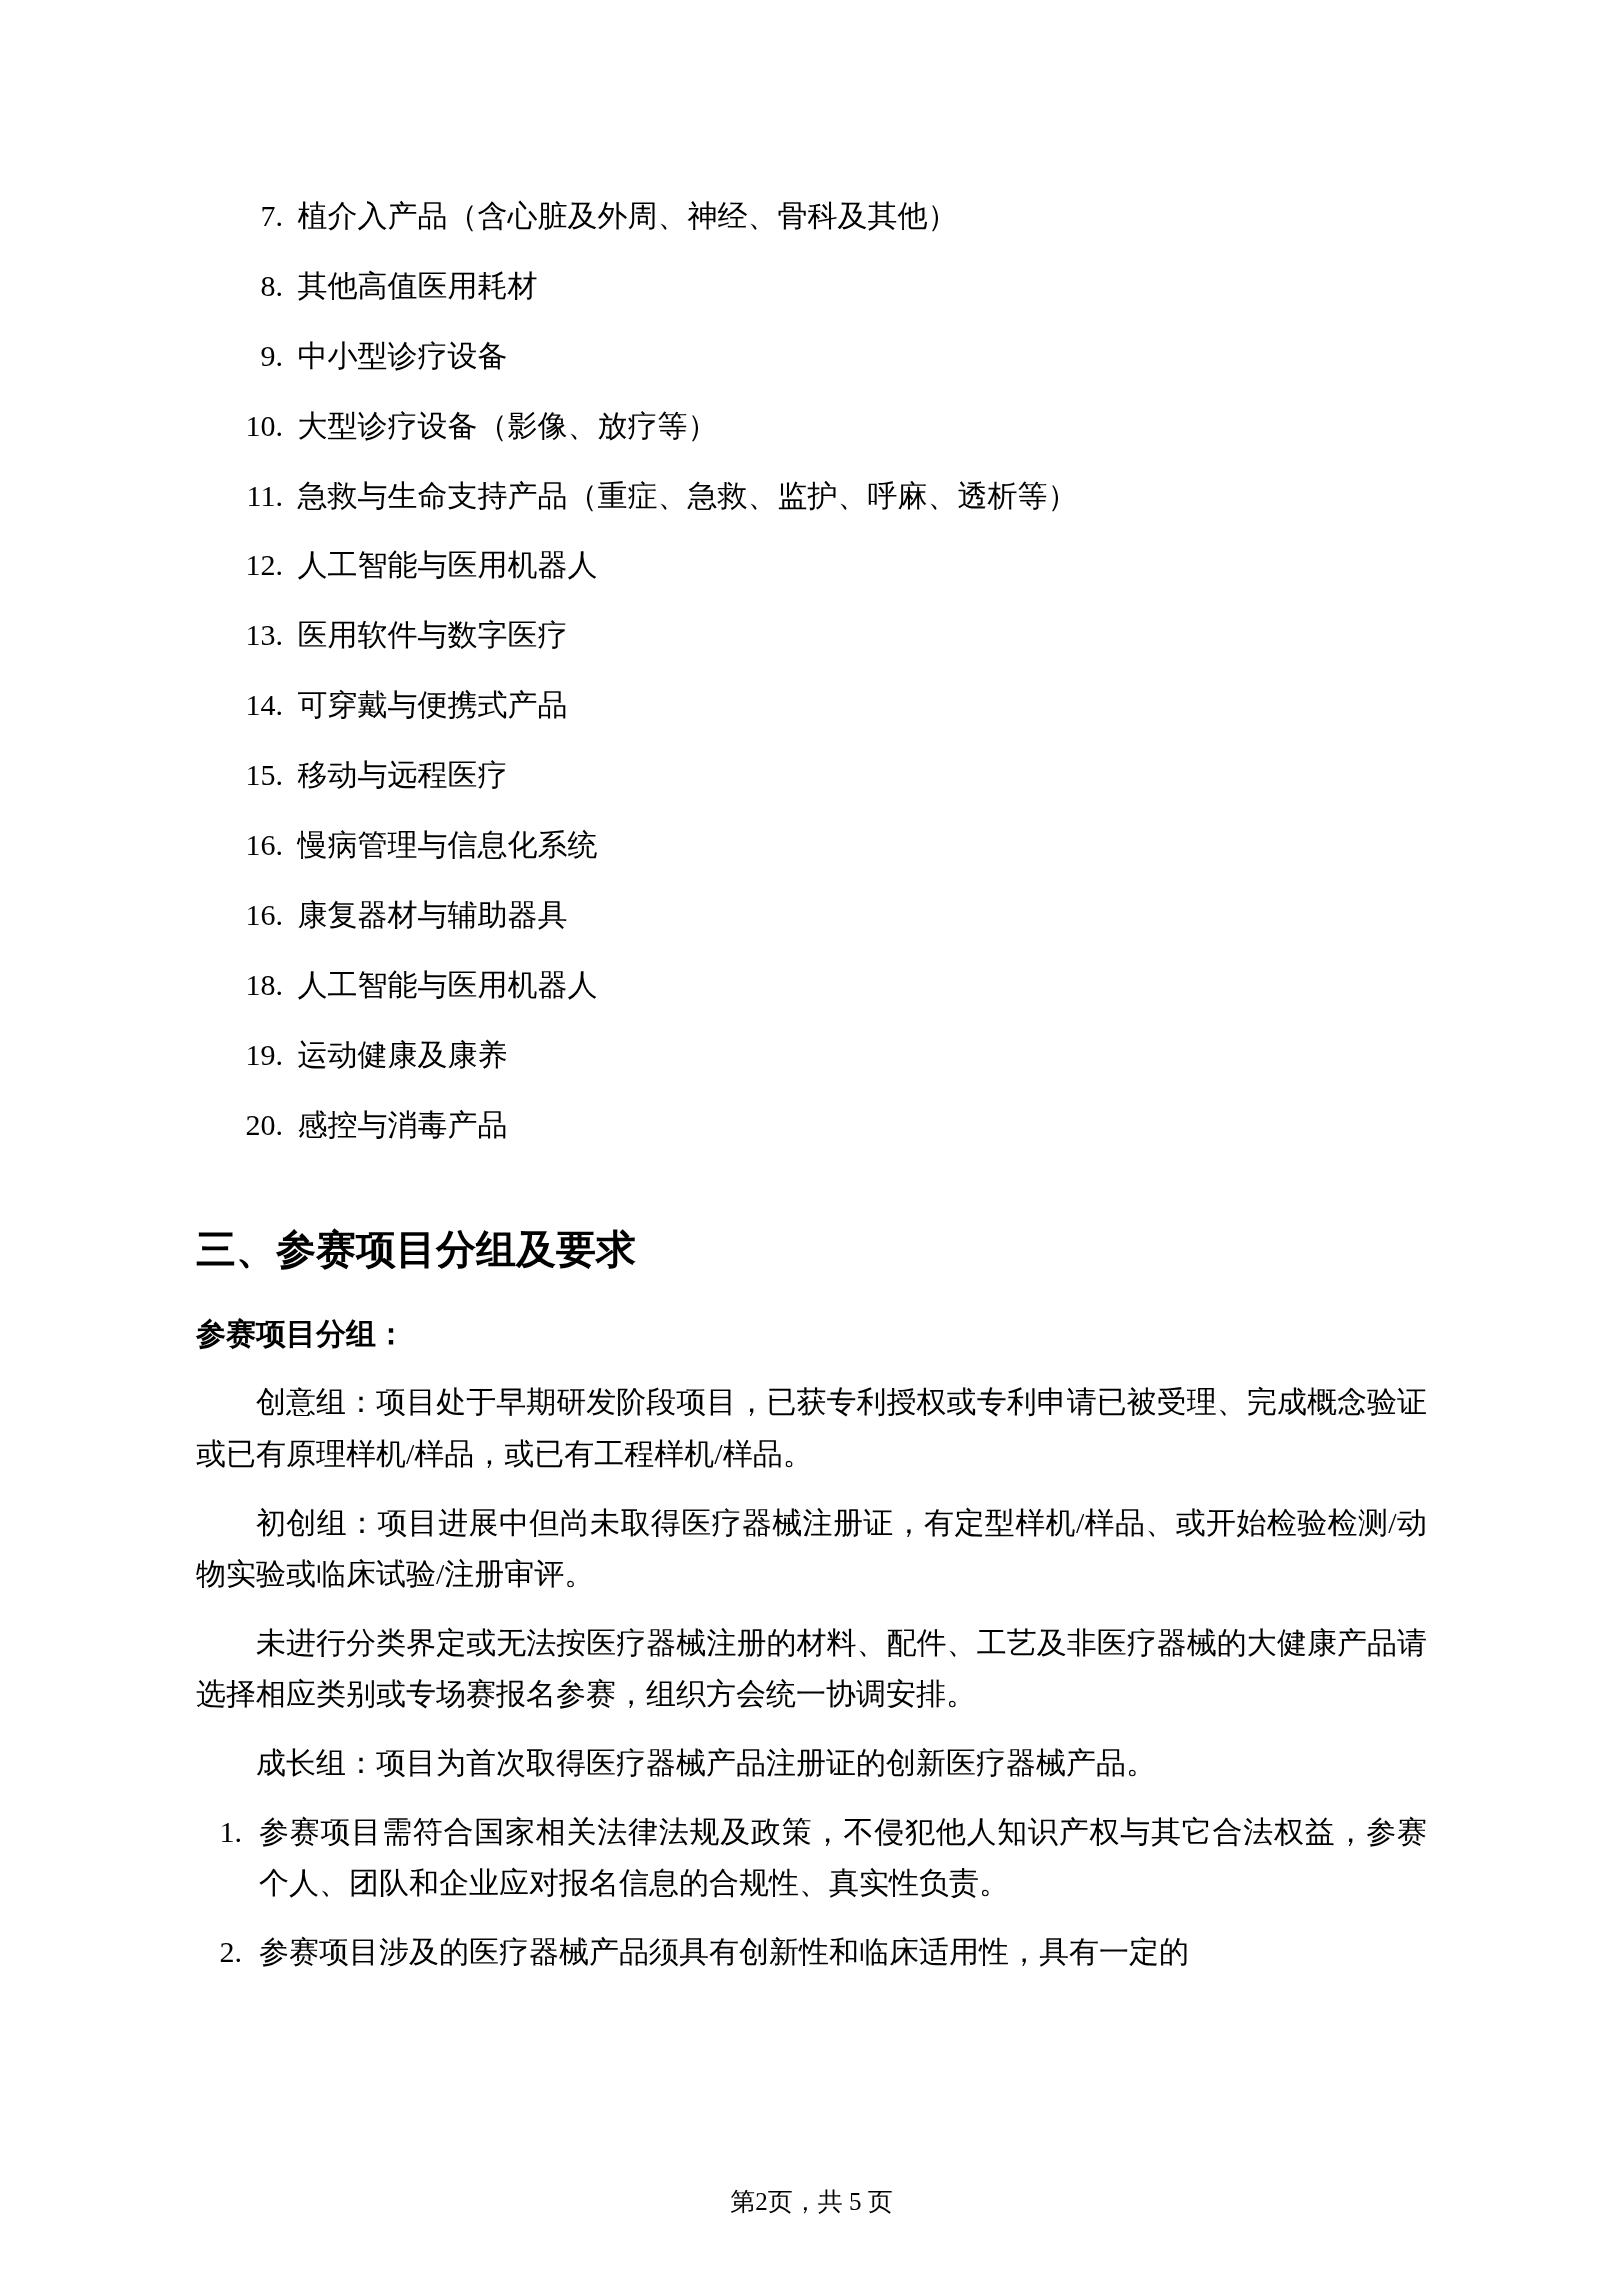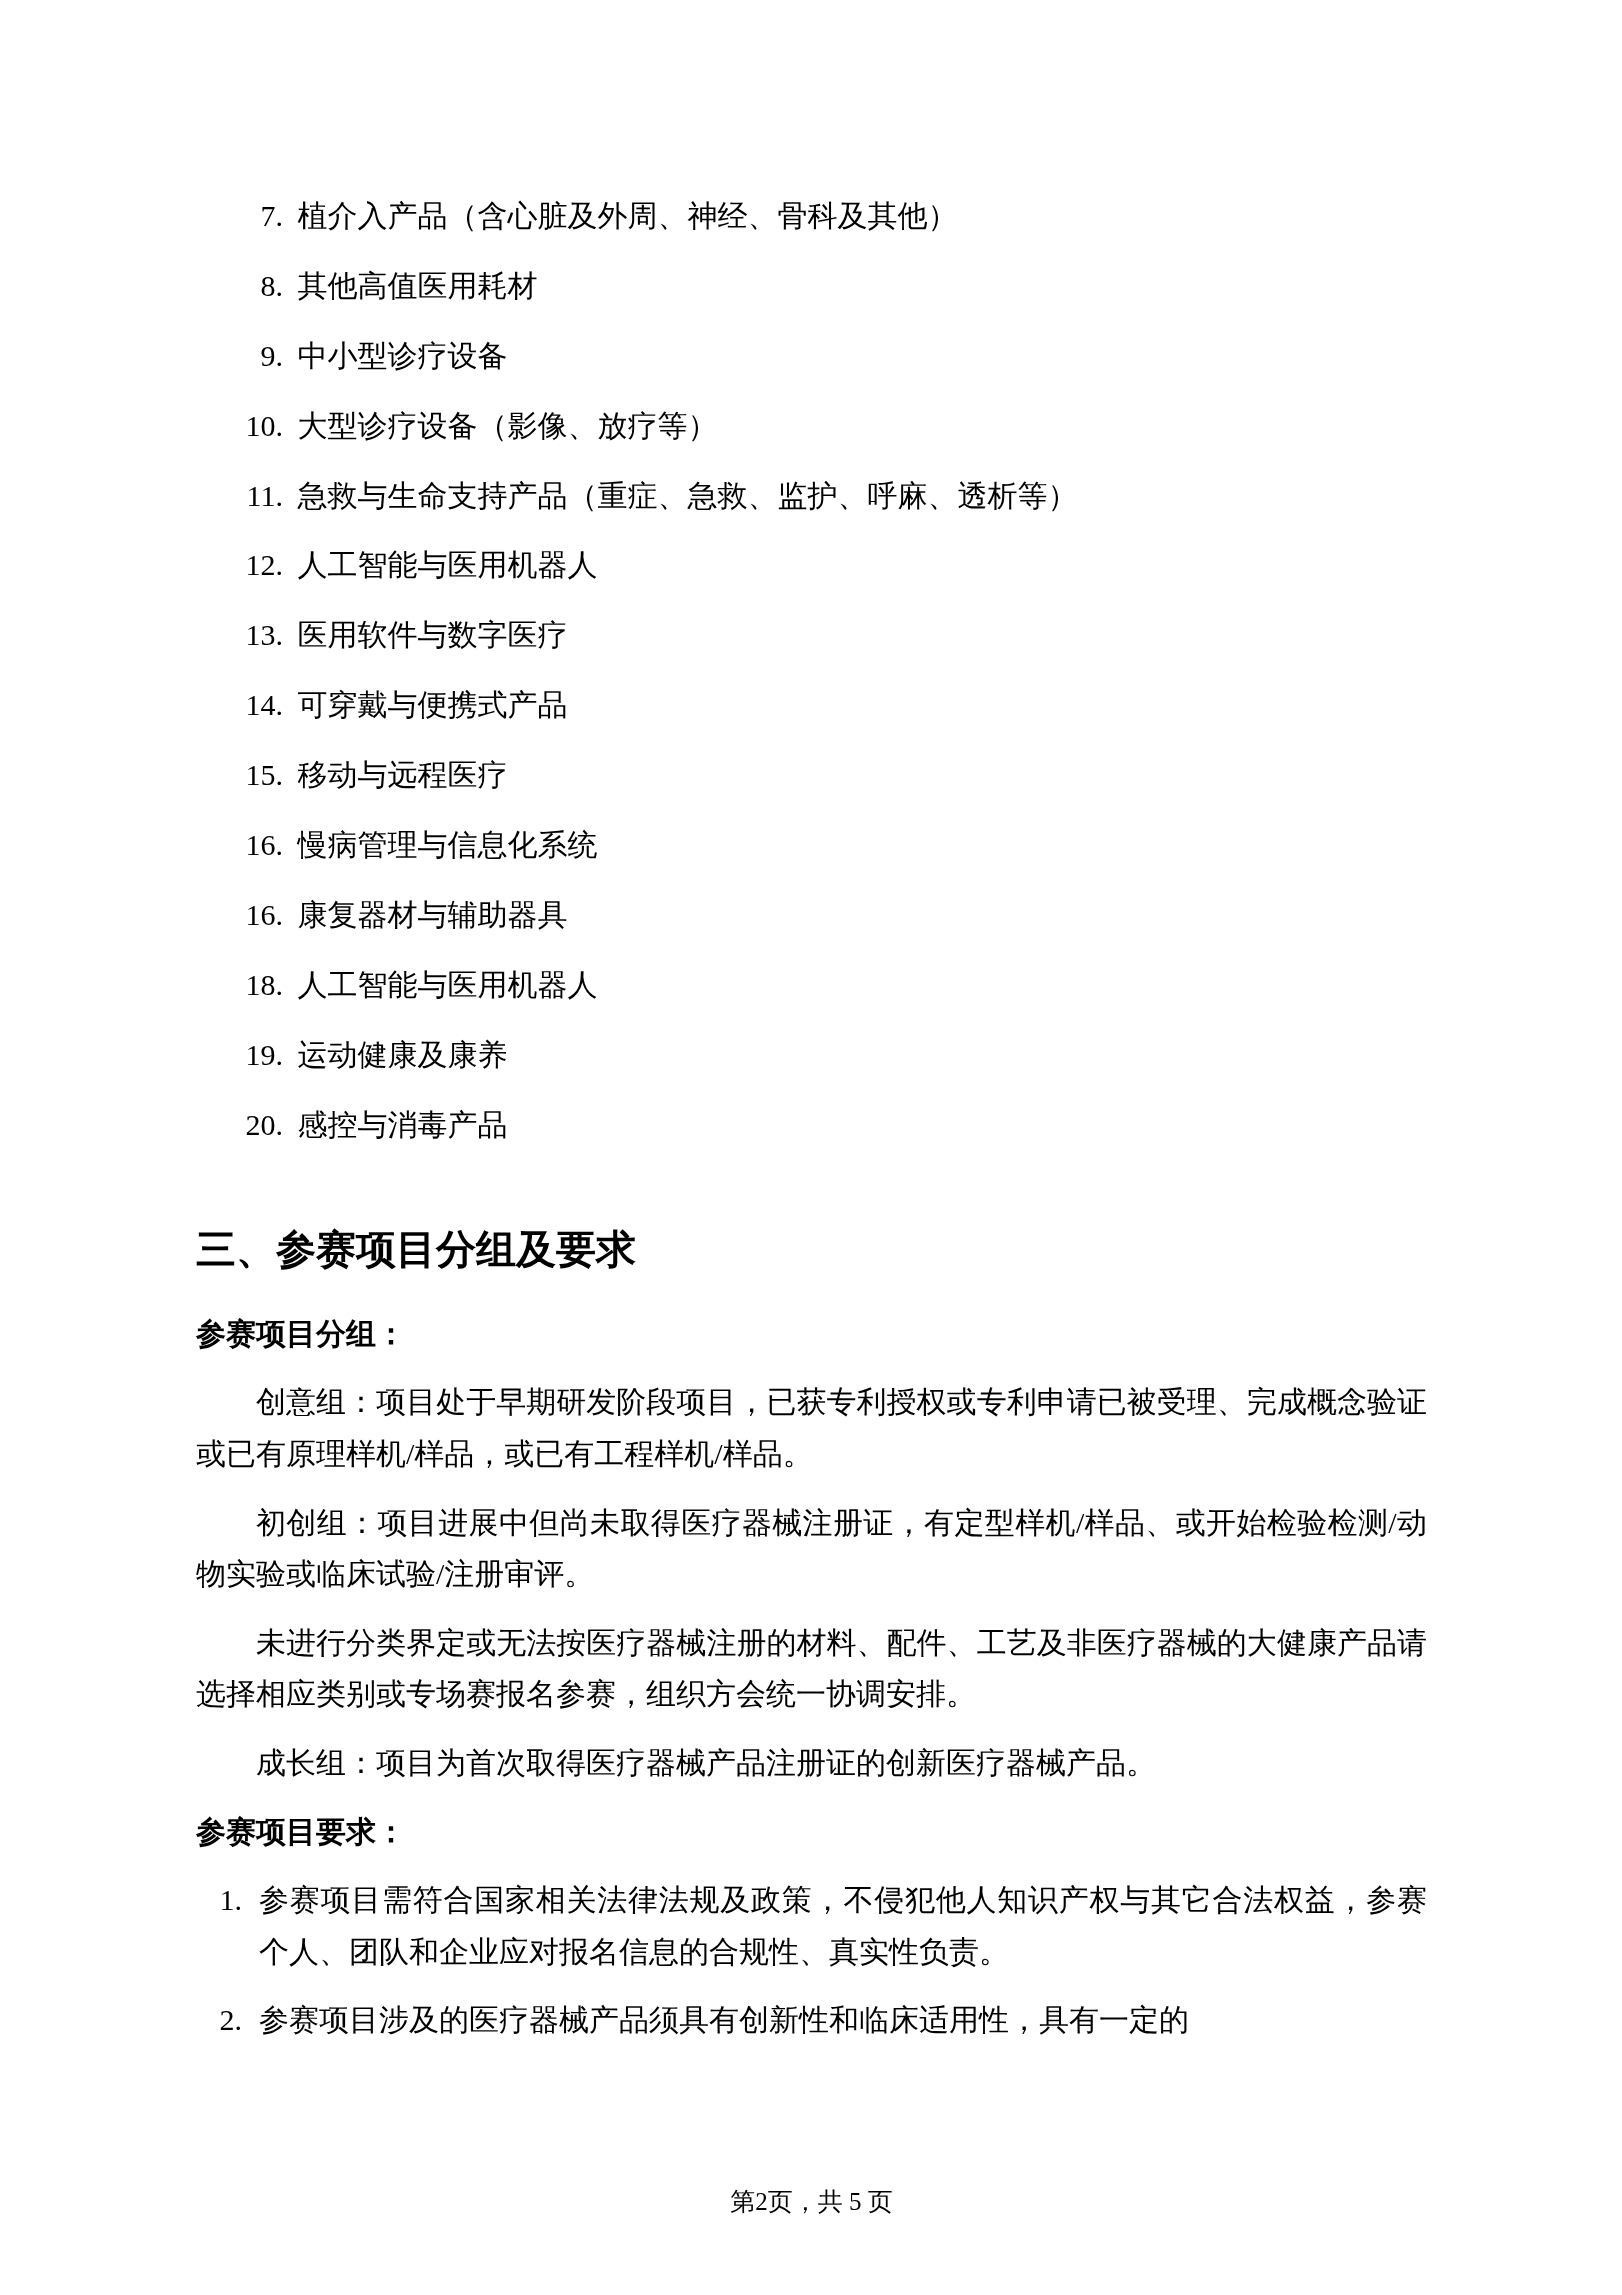--- a/index.html
+++ b/index.html
@@ -153,21 +153,20 @@
 
     <div class="section-title">三、参赛项目分组及要求</div>
 
     <div class="sub-head">参赛项目分组：</div>
 
     <div class="para indent2">创意组：项目处于早期研发阶段项目，已获专利授权或专利申请已被受理、完成概念验证或已有原理样机/样品，或已有工程样机/样品。</div>
     <div class="para indent2">初创组：项目进展中但尚未取得医疗器械注册证，有定型样机/样品、或开始检验检测/动物实验或临床试验/注册审评。</div>
     <div class="para indent2">未进行分类界定或无法按医疗器械注册的材料、配件、工艺及非医疗器械的大健康产品请选择相应类别或专场赛报名参赛，组织方会统一协调安排。</div>
     <div class="para indent2">成长组：项目为首次取得医疗器械产品注册证的创新医疗器械产品。</div>
 
-    <div class="sub-head">参赛项目要求：</div>
 
     <div class="num-para">
       <span class="np-num">1.</span>
       <span class="np-text">参赛项目需符合国家相关法律法规及政策，不侵犯他人知识产权与其它合法权益，参赛个人、团队和企业应对报名信息的合规性、真实性负责。</span>
     </div>
     <div class="num-para">
       <span class="np-num">2.</span>
       <span class="np-text">参赛项目涉及的医疗器械产品须具有创新性和临床适用性，具有一定的</span>
     </div>
 

